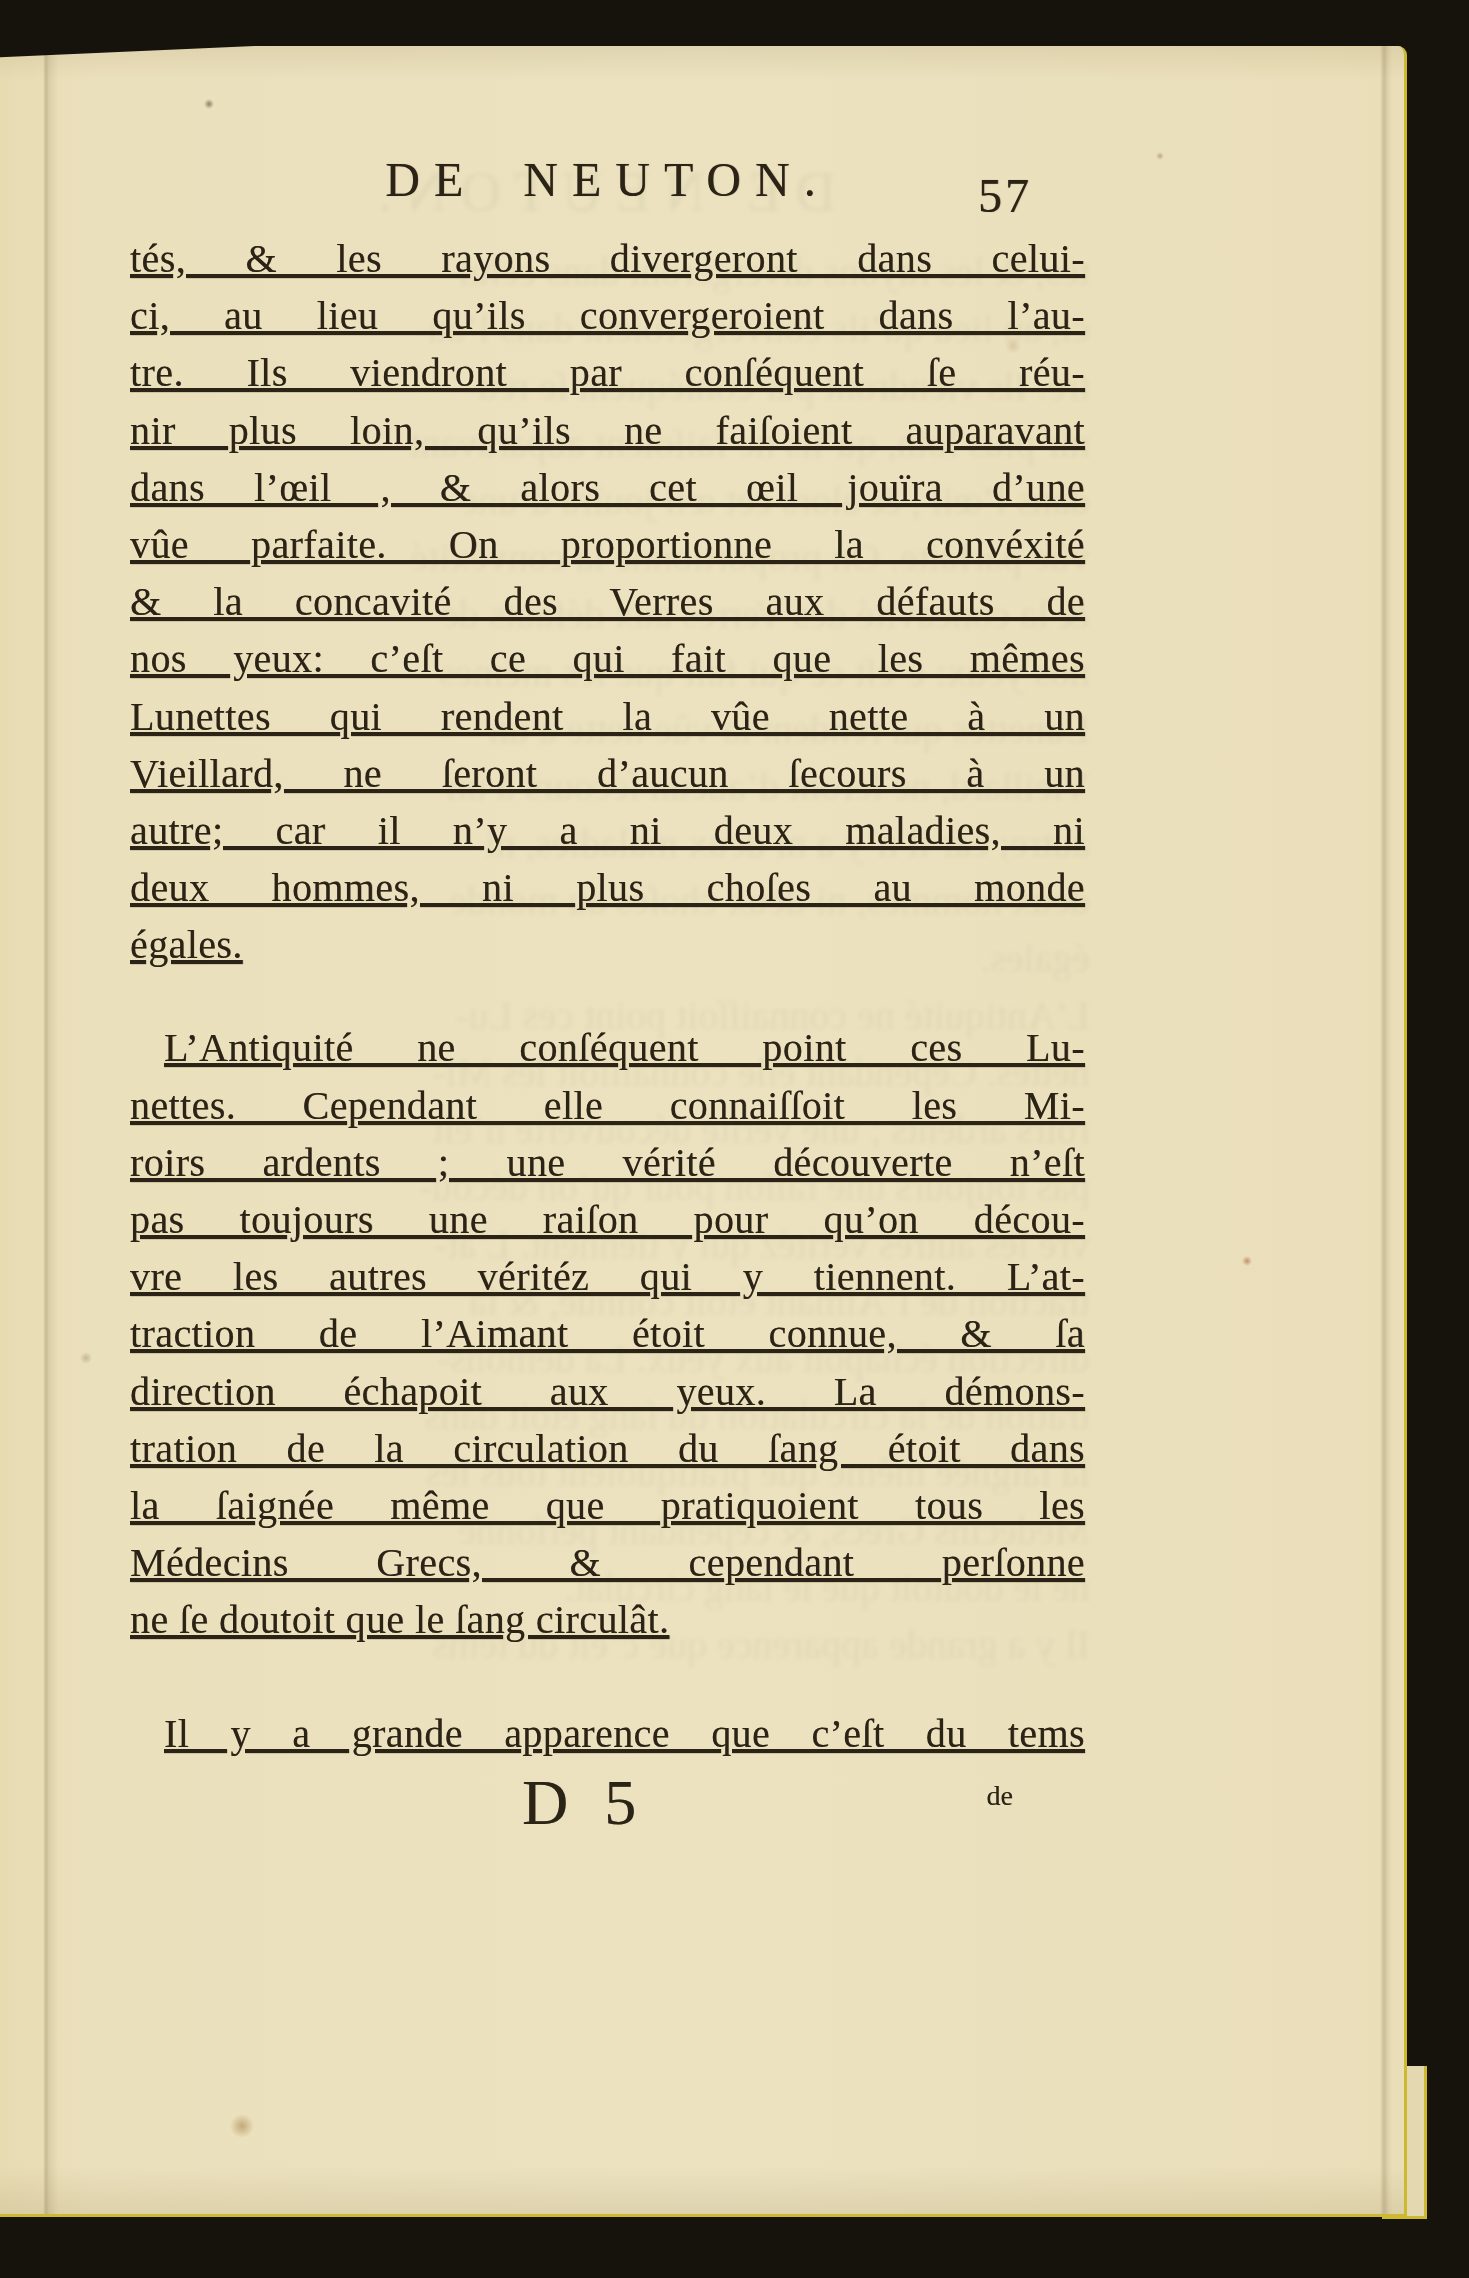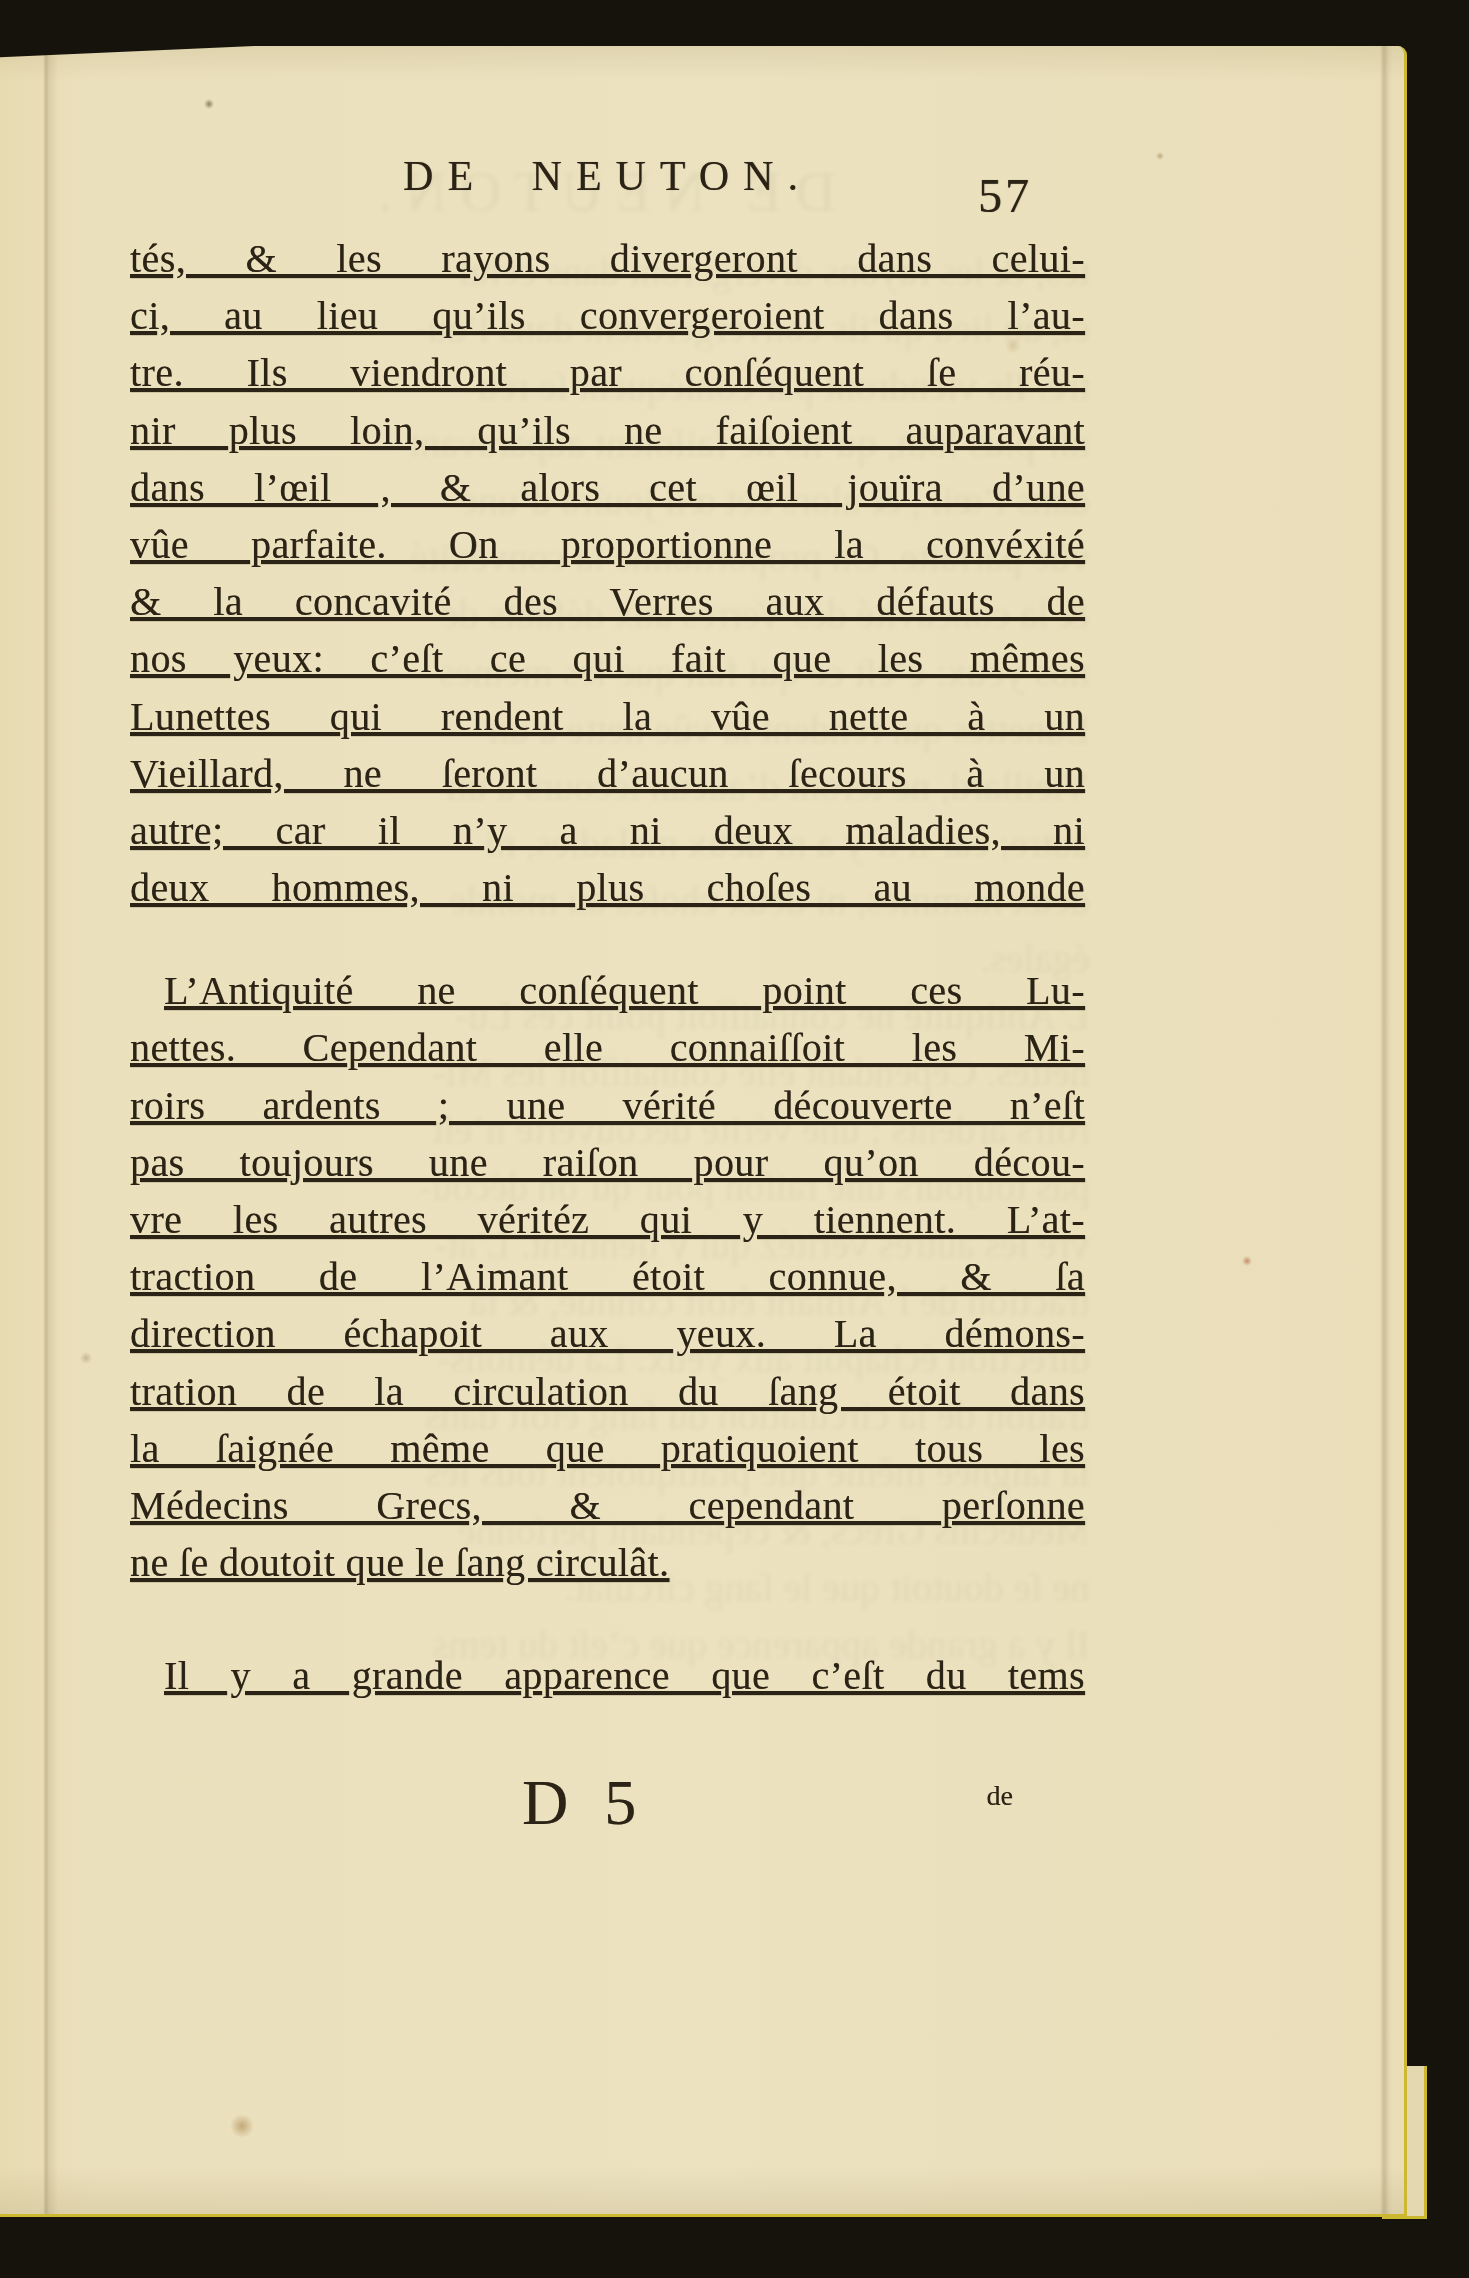--- a/index.html
+++ b/index.html
@@ -68,21 +68,21 @@
     z-index:1;
     pointer-events:none;
   }
   .ghost-title{
     font-size:56px;letter-spacing:14px;text-align:center;margin-bottom:22px;
   }
   .running-head{
     position:absolute;
     left:130px;top:152px;width:955px;
     text-align:center;
-    font-size:42px;
+    font-size:48px;
     letter-spacing:14px;
     word-spacing:20px;
     color:var(--ink);
     text-shadow:.3px .3px .7px rgba(40,30,15,.55);
     z-index:3;
   }
   .page-number{
     position:absolute;
     left:978px;top:168px;
     font-size:48px;
@@ -174,20 +174,21 @@
         <div class="line">tre.  Ils viendront par conſéquent ſe réu-</div>
         <div class="line">nir plus loin, qu’ils ne faiſoient auparavant</div>
         <div class="line">dans l’œil , &amp; alors cet œil jouïra d’une</div>
         <div class="line">vûe parfaite. On proportionne la convéxité</div>
         <div class="line">&amp; la concavité des Verres aux défauts de</div>
         <div class="line">nos yeux: c’eſt ce qui fait que les mêmes</div>
         <div class="line">Lunettes qui rendent la vûe nette à un</div>
         <div class="line">Vieillard, ne ſeront d’aucun ſecours à un</div>
         <div class="line">autre; car il n’y a ni deux maladies, ni</div>
         <div class="line">deux hommes, ni plus choſes au monde</div>
+        <div class="line line-last">égales.</div>
       </div>
       <div class="paragraph">
         <div class="line line-indent">L’Antiquité ne conſéquent point ces Lu-</div>
         <div class="line">nettes.  Cependant elle connaiſſoit les Mi-</div>
         <div class="line">roirs ardents ; une vérité découverte n’eſt</div>
         <div class="line">pas toujours une raiſon pour qu’on décou-</div>
         <div class="line">vre les autres véritéz qui y tiennent.  L’at-</div>
         <div class="line">traction de l’Aimant étoit connue, &amp; ſa</div>
         <div class="line">direction échapoit aux yeux.  La démons-</div>
         <div class="line">tration de la circulation du ſang étoit dans</div>

